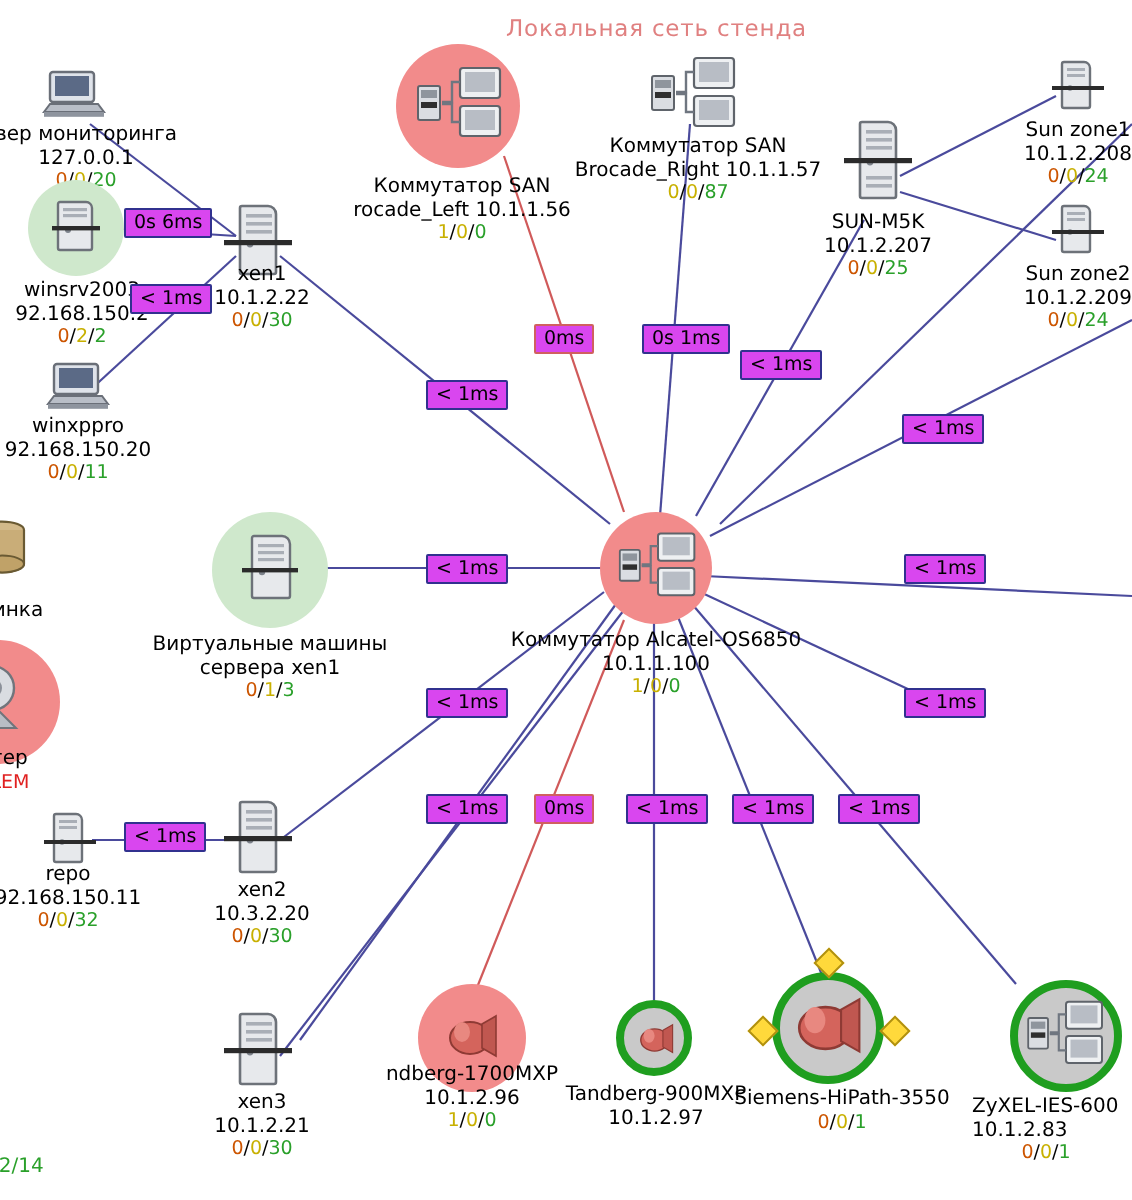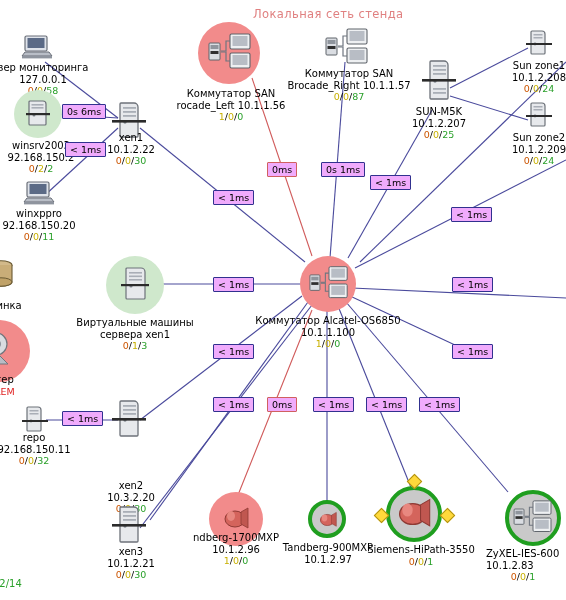--- a/index.html
+++ b/index.html
@@ -29,21 +29,21 @@
   .label .nm{display:block;}
   .label .ip{display:block;}
   .label .cnt{display:block;font-size:9.5px;}
   .c-r{color:#cc5500;}
   .c-y{color:#c8b000;}
   .c-g{color:#2aa02a;}
   .c-red{color:#e02020;}
 
   
   .chip{
-    position:absolute;border:1px solid #31318f;background:#f0abfc;
+    position:absolute;border:1px solid #31318f;background:#d946ef;
     color:#000;font-size:9.5px;line-height:11px;padding:1px 4px 1px 4px;
     white-space:nowrap;border-radius:1px;
   }
   .chip.bad{border-color:#d06060;}
   .status{
     position:absolute;font-size:10px;white-space:nowrap;
   }
   
   .diamond{
     position:absolute;width:9px;height:9px;background:#ffd93b;
@@ -109,21 +109,21 @@
     <svg width="34" height="28" viewBox="0 0 34 28">
       <rect x="5" y="2" width="22" height="15" rx="1.5" fill="#dfe3ea" stroke="#6a6f78" stroke-width="1.2"></rect>
       <rect x="7.5" y="4" width="17" height="10" fill="#5b6a86"></rect>
       <path d="M2 22 H32 L29 18 H5 Z" fill="#b9bec7" stroke="#6a6f78" stroke-width="1"></path>
       <rect x="2" y="22" width="30" height="2.4" fill="#8e949e"></rect>
     </svg>
   </div>
   <div class="label" style="left:-12px;top:62px;width:110px;">
     <span class="nm">вер мониторинга</span>
     <span class="ip">127.0.0.1</span>
-    <span class="cnt"><span class="c-r">0</span>/<span class="c-y">0</span>/<span class="c-g">58</span></span>
+    <span class="cnt"><span class="c-r">0</span>/<span class="c-y">0</span>/<span class="c-g">20</span></span>
   </div>
 
   <div class="node" style="left:14px;top:90px;">
     <div class="halo" style="left:0;top:0;width:48px;height:48px;background:#cfe8cc;"></div>
     <svg width="24" height="30" viewBox="0 0 24 30" style="left:12px;top:9px;position:absolute;">
       <path d="M4 2 h13 a3 3 0 0 1 3 3 v20 a1 1 0 0 1 -1 1 H4 a1 1 0 0 1 -1 -1 V3 a1 1 0 0 1 1 -1 z" fill="#e7e9ec" stroke="#6d7279" stroke-width="1.2"></path>
       <rect x="5.5" y="5" width="12" height="1.6" fill="#a9aeb6"></rect>
       <rect x="5.5" y="8" width="12" height="1.6" fill="#a9aeb6"></rect>
       <circle cx="8" cy="16" r="1.5" fill="#7d838b"></circle>
       <rect x="0" y="14" width="24" height="2.2" fill="#2b2b2b"></rect>
@@ -331,21 +331,21 @@
   <div class="node" style="left:112px;top:398px;">
     <svg width="34" height="44" viewBox="0 0 34 44">
       <path d="M9 3 h13 a4 4 0 0 1 4 4 v30 a1 1 0 0 1 -1 1 H9 a1 1 0 0 1 -1 -1 V4 a1 1 0 0 1 1 -1 z" fill="#e7e9ec" stroke="#6d7279" stroke-width="1.3"></path>
       <rect x="11" y="7" width="13" height="1.8" fill="#a9aeb6"></rect>
       <rect x="11" y="11" width="13" height="1.8" fill="#a9aeb6"></rect>
       <rect x="11" y="15" width="13" height="1.8" fill="#a9aeb6"></rect>
       <circle cx="13" cy="22" r="1.7" fill="#7d838b"></circle>
       <rect x="0" y="20" width="34" height="2.6" fill="#2b2b2b"></rect>
     </svg>
   </div>
-  <div class="label" style="left:86px;top:440px;width:90px;margin-top:40px;">
+  <div class="label" style="left:86px;top:440px;width:90px;">
     <span class="nm">xen2</span>
     <span class="ip">10.3.2.20</span>
     <span class="cnt"><span class="c-r">0</span>/<span class="c-y">0</span>/<span class="c-g">30</span></span>
   </div>
 
   <div class="node" style="left:112px;top:504px;">
     <svg width="34" height="44" viewBox="0 0 34 44">
       <path d="M9 3 h13 a4 4 0 0 1 4 4 v30 a1 1 0 0 1 -1 1 H9 a1 1 0 0 1 -1 -1 V4 a1 1 0 0 1 1 -1 z" fill="#e7e9ec" stroke="#6d7279" stroke-width="1.3"></path>
       <rect x="11" y="7" width="13" height="1.8" fill="#a9aeb6"></rect>
       <rect x="11" y="11" width="13" height="1.8" fill="#a9aeb6"></rect>

